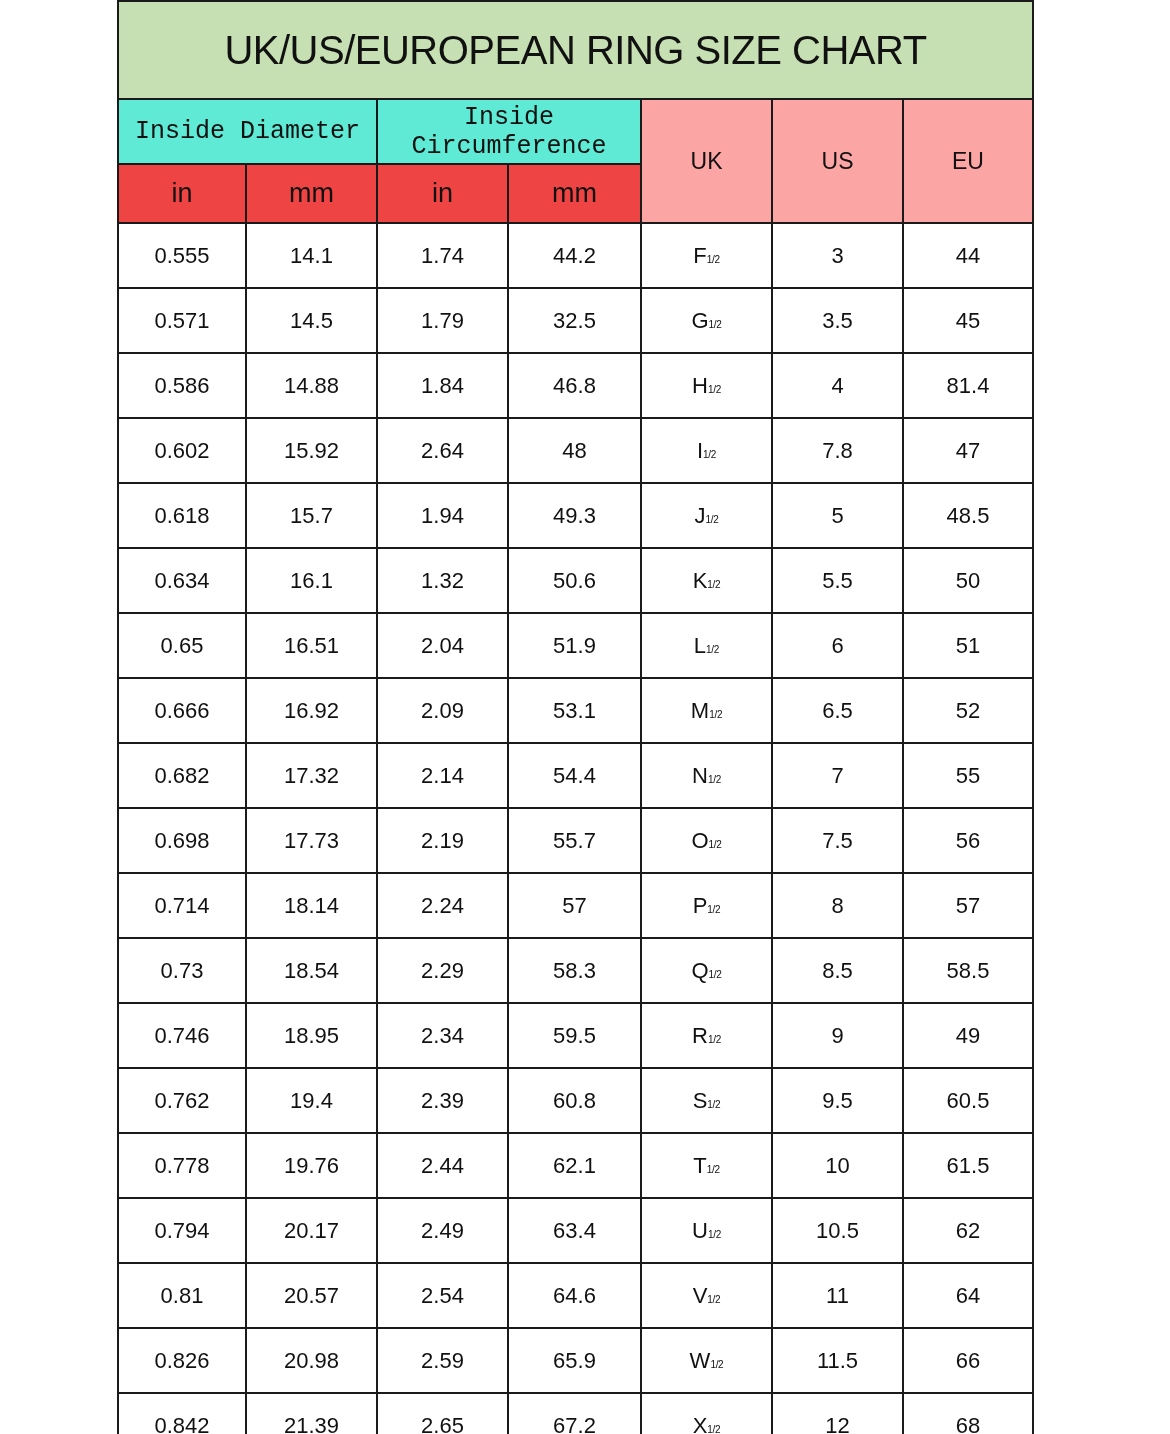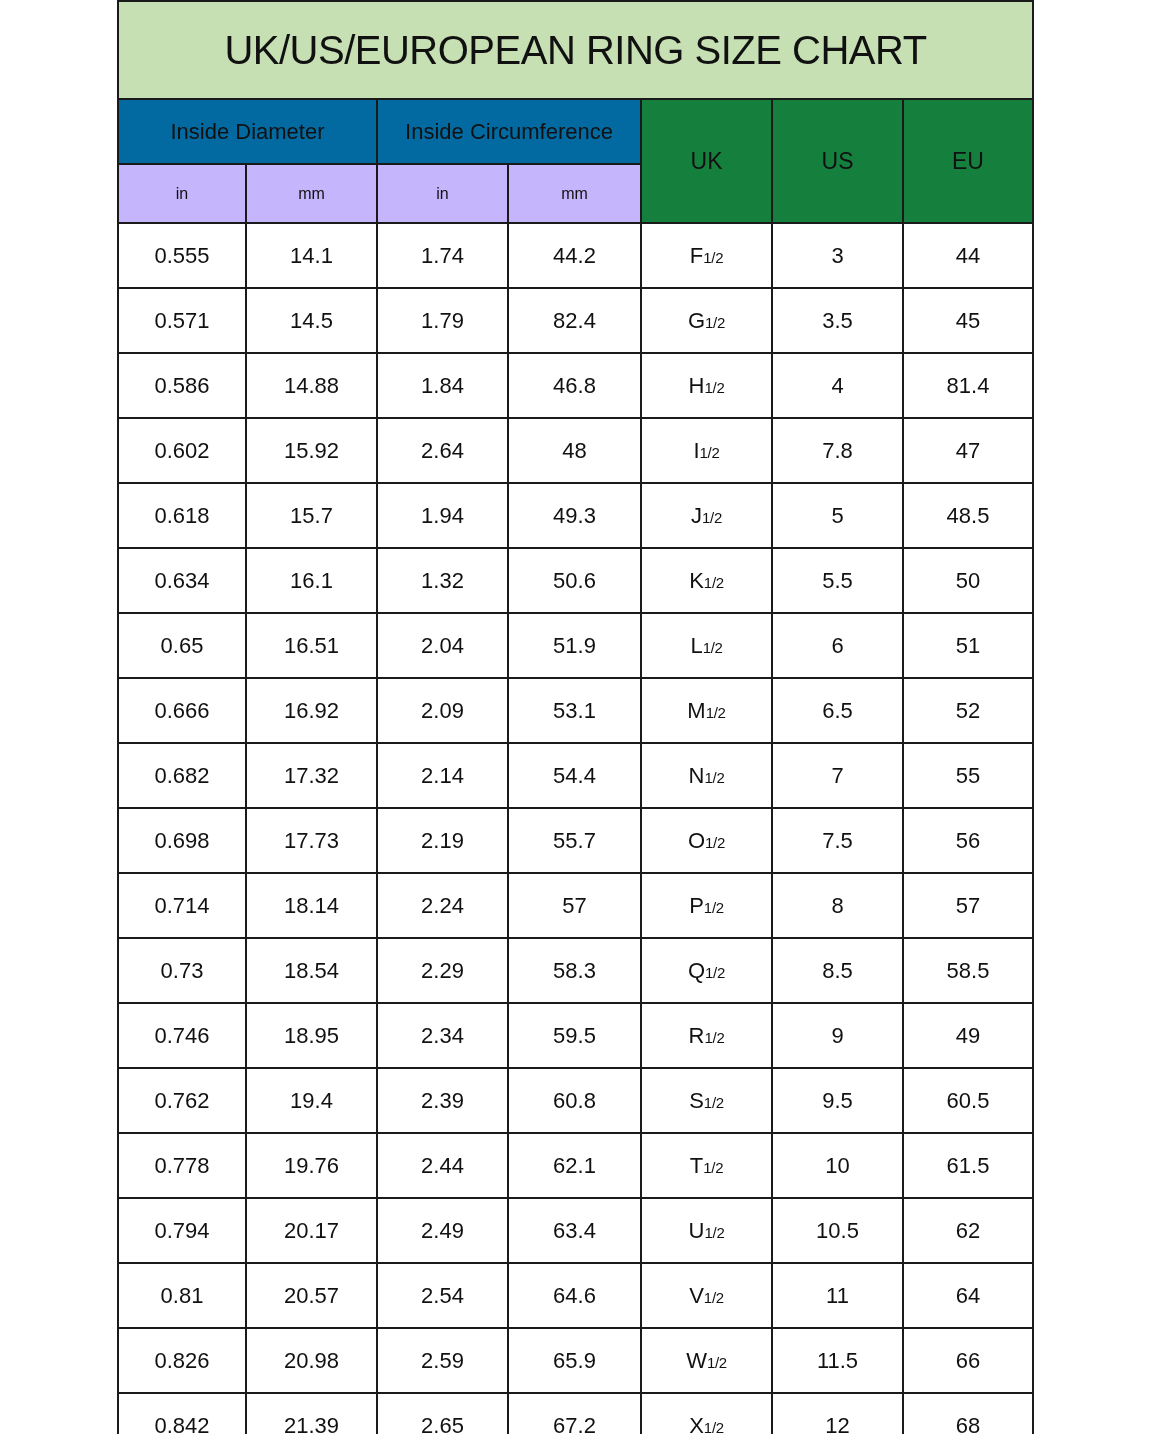--- a/index.html
+++ b/index.html
@@ -50,54 +50,55 @@
     background: #c6e0b4;
     height: 96px;
     font-size: 40px;
     letter-spacing: -0.5px;
     border-left-color: #1a1a1a;
     border-top: none;
   }
 
   
   .group-head {
-    background: #0369a1;
+    background: #5eead4;
     height: 63px;
-    font-size: 22px;
+    font-size: 25px;
+    font-family: Liberation Mono, monospace;
   }
 
   
   .side-head {
-    background: #15803d;
+    background: #fca5a5;
     font-size: 23px;
   }
 
   
   .unit-head {
-    background: #c4b5fd;
+    background: #ef4444;
     height: 57px;
-    font-size: 16px;
+    font-size: 27px;
   }
 
   
   .data-cell {
     background: #ffffff;
     height: 63px;
     font-size: 22px;
   }
 
   
   .uk-size {
     white-space: nowrap;
   }
   .uk-letter {
     font-size: 22px;
   }
   .uk-frac {
-    font-size: 15px;
+    font-size: 10px;
     vertical-align: baseline;
     letter-spacing: -0.3px;
   }
 
   
   col.c-din  { width: 128px; }
   col.c-dmm  { width: 131px; }
   col.c-cin  { width: 131px; }
   col.c-cmm  { width: 133px; }
   col.c-uk   { width: 131px; }
@@ -144,21 +145,21 @@
             <td class="data-cell">1.74</td>
             <td class="data-cell">44.2</td>
             <td class="data-cell"><span class="uk-size"><span class="uk-letter">F</span><span class="uk-frac">1/2</span></span></td>
             <td class="data-cell">3</td>
             <td class="data-cell">44</td>
           </tr>
           <tr>
             <td class="data-cell">0.571</td>
             <td class="data-cell">14.5</td>
             <td class="data-cell">1.79</td>
-            <td class="data-cell">82.4</td>
+            <td class="data-cell">32.5</td>
             <td class="data-cell"><span class="uk-size"><span class="uk-letter">G</span><span class="uk-frac">1/2</span></span></td>
             <td class="data-cell">3.5</td>
             <td class="data-cell">45</td>
           </tr>
           <tr>
             <td class="data-cell">0.586</td>
             <td class="data-cell">14.88</td>
             <td class="data-cell">1.84</td>
             <td class="data-cell">46.8</td>
             <td class="data-cell"><span class="uk-size"><span class="uk-letter">H</span><span class="uk-frac">1/2</span></span></td>

